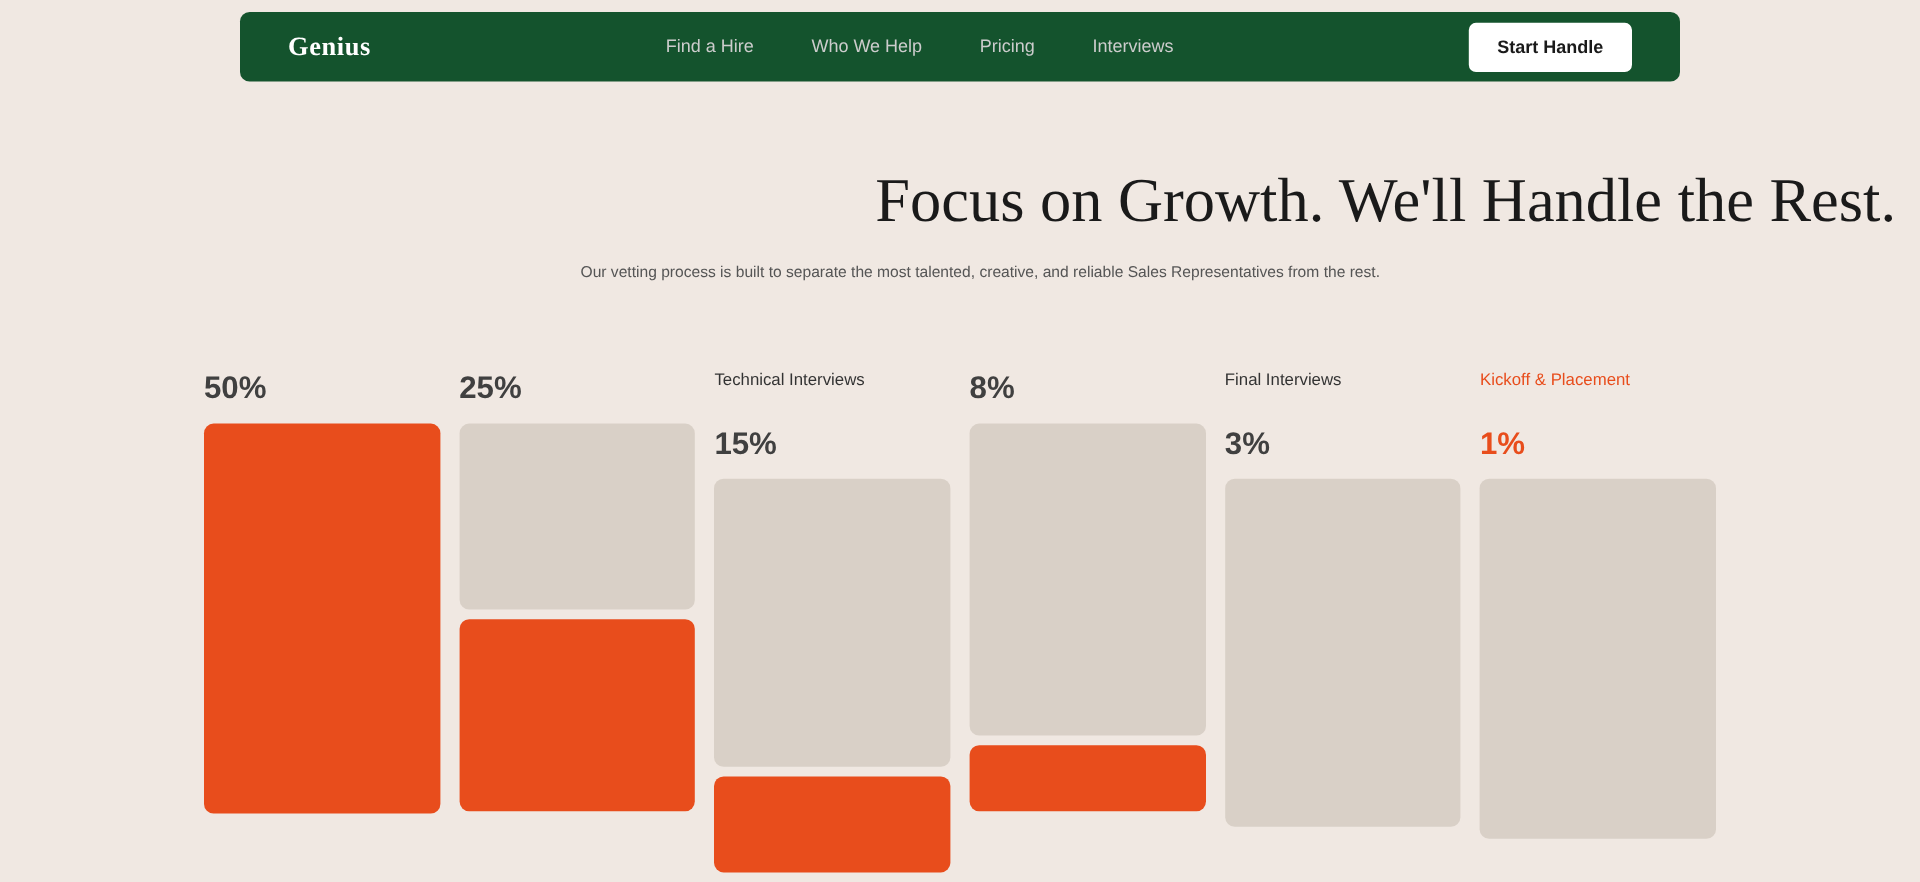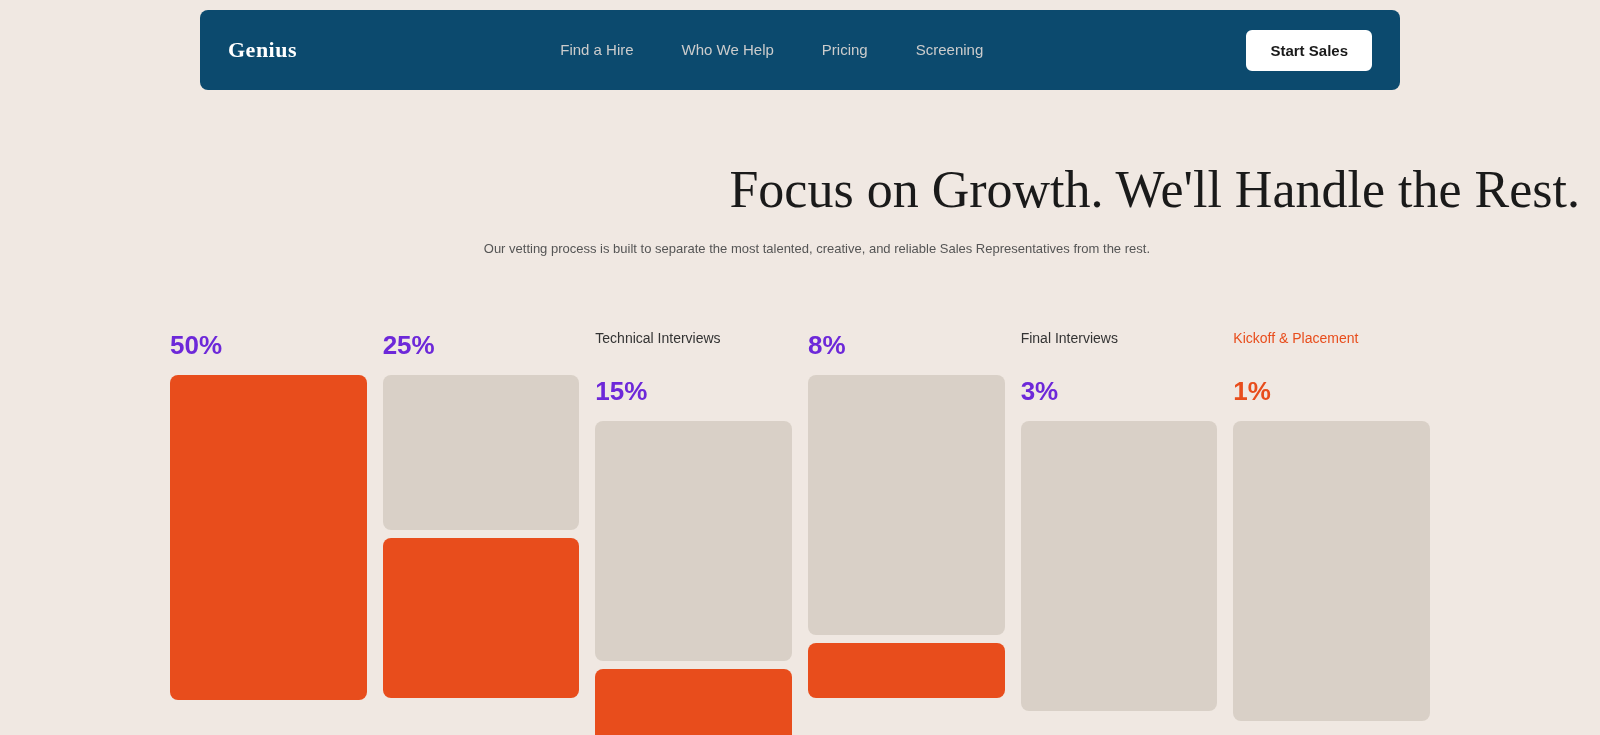--- a/index.html
+++ b/index.html
@@ -7,26 +7,26 @@
     body {
       font-family: Georgia, 'Times New Roman', serif;
       background-color: #f0e8e2;
       min-height: 735px;
       width: 1600px;
       overflow-x: hidden;
     }
 
     
     nav {
-      background-color: #0c4a6e;
+      background-color: #14532d;
       display: flex;
       align-items: center;
       justify-content: space-between;
-      padding: 0 28px;
-      height: 80px;
+      padding: 0 40px;
+      height: 58px;
       margin: 10px 200px;
       border-radius: 8px;
     }
 
     .nav-logo {
       color: #ffffff;
       font-family: Georgia, serif;
       font-size: 22px;
       font-weight: bold;
       letter-spacing: 0.5px;
@@ -106,21 +106,21 @@
     }
 
     .stage-label.highlight {
       color: #e84d1c;
     }
 
     .stage-percent {
       font-family: Arial, sans-serif;
       font-size: 26px;
       font-weight: 700;
-      color: #6d28d9;
+      color: #404040;
       margin-bottom: 14px;
     }
 
     .stage-percent.highlight {
       color: #e84d1c;
     }
 
     .bar-container {
       flex: 1;
       display: flex;
@@ -138,23 +138,23 @@
   </style>
 </head>
 <body>
 
 <nav>
   <span class="nav-logo">Genius</span>
   <ul class="nav-links">
     <li><a>Find a Hire</a></li>
     <li><a>Who We Help</a></li>
     <li><a>Pricing</a></li>
-    <li><a>Screening</a></li>
+    <li><a>Interviews</a></li>
   </ul>
-  <button class="nav-cta">Start Sales</button>
+  <button class="nav-cta">Start Handle</button>
 </nav>
 
 <section class="hero">
   <h1>Focus on Growth. We'll Handle the Rest.</h1>
   <p>Our vetting process is built to separate the most talented, creative, and reliable Sales Representatives from the rest.</p>
 </section>
 
 <section class="stages-section">
   <div class="stages-grid" id="stages-grid">
 

